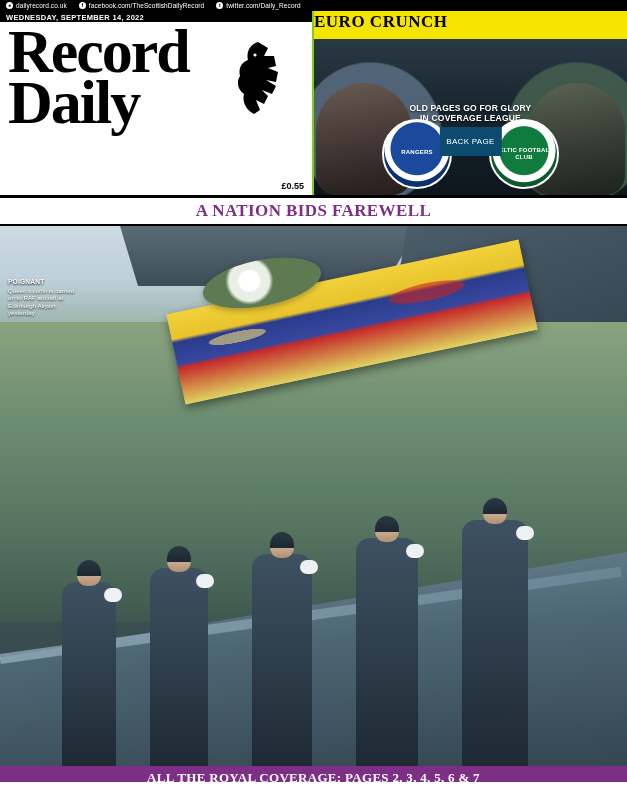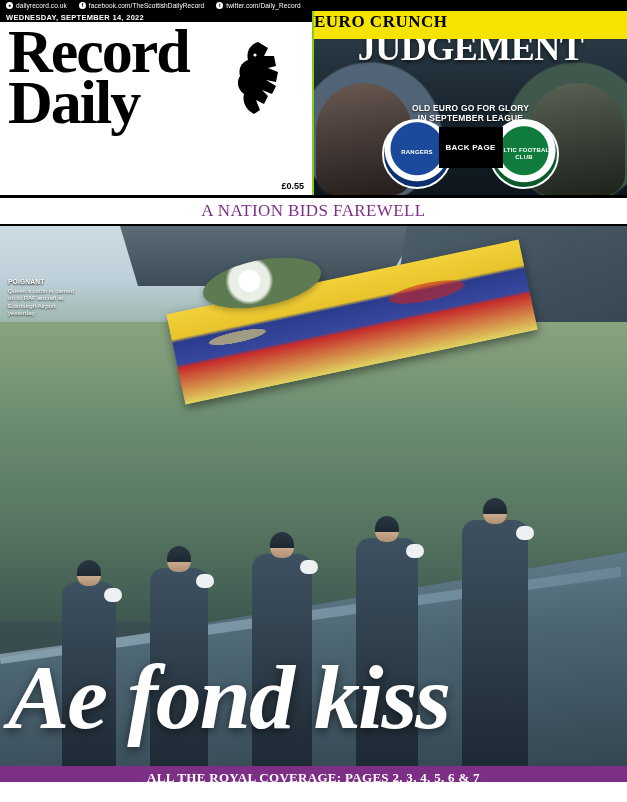--- a/index.html
+++ b/index.html
@@ -182,25 +182,25 @@
     line-height: 10px;
     letter-spacing: 0.2px;
     z-index: 5;
     text-shadow: 0 1px 2px rgba(0,0,0,.8);
   }
   .promo-backpage {
     position: absolute;
     top: 116px;
     left: 50%;
     transform: translateX(-50%);
-    background: #000000;
+    background: #0c4a6e;
     color: #ffffff;
     font-size: 8px;
-    font-weight: bold;
-    padding: 16px 7px;
+    font-weight: normal;
+    padding: 10px 7px;
     letter-spacing: 0.3px;
     z-index: 6;
   }
   .crest {
     position: absolute;
     bottom: 6px;
     width: 70px;
     height: 70px;
     border-radius: 50%;
     z-index: 5;
@@ -233,21 +233,21 @@
   .nation-bar {
     height: 26px;
     background: #ffffff;
     display: flex;
     align-items: center;
     justify-content: center;
     border-bottom: 2px solid #000000;
   }
   .nation-bar span {
     font-family: "Liberation Serif", serif;
-    font-weight: normal;
+    font-weight: bold;
     font-size: 17px;
     color: #7d2f86;
     letter-spacing: 0.4px;
   }
 
   
   .main-photo {
     position: relative;
     height: 556px;
     overflow: hidden;
@@ -442,26 +442,25 @@
 
   <div class="promo">
     <div class="promo-banner">EURO CRUNCH</div>
 
     <div class="promo-photo">
       <div class="promo-face left"></div>
       <div class="promo-face right"></div>
     </div>
 
     <div class="promo-headline">
-      <span class="l1">JUDGEMENT</span>
     </div>
 
     <div class="promo-sub">
-      <span>OLD EURO GO FOR GLORY</span><br>
-      <span>IN SEPTEMBER LEAGUE</span>
+      <span>OLD PAGES GO FOR GLORY</span><br>
+      <span>IN COVERAGE LEAGUE</span>
     </div>
 
     <div class="promo-backpage">BACK PAGE</div>
 
     <div class="crest rangers">
       <span class="crest-label">RANGERS</span>
     </div>
     <div class="crest celtic">
       <span class="crest-label">CELTIC FOOTBALL CLUB</span>
     </div>
@@ -502,16 +501,15 @@
   <div class="bearer" style="left:462px; width:66px; height:262px;">
     <div class="head"></div>
     <div class="glove" style="right:-6px;"></div>
   </div>
 
   <div class="poignant">
     <b>POIGNANT</b>
     <span>Queen's coffin is carried on to RAF aircraft at Edinburgh Airport yesterday</span>
   </div>
 
-  <div class="ae-fond">Ae fond kiss</div>
 
   <div class="bottom-strip">ALL THE ROYAL COVERAGE: PAGES 2, 3, 4, 5, 6 &amp; 7</div>
 </div>
 
 </body></html>

